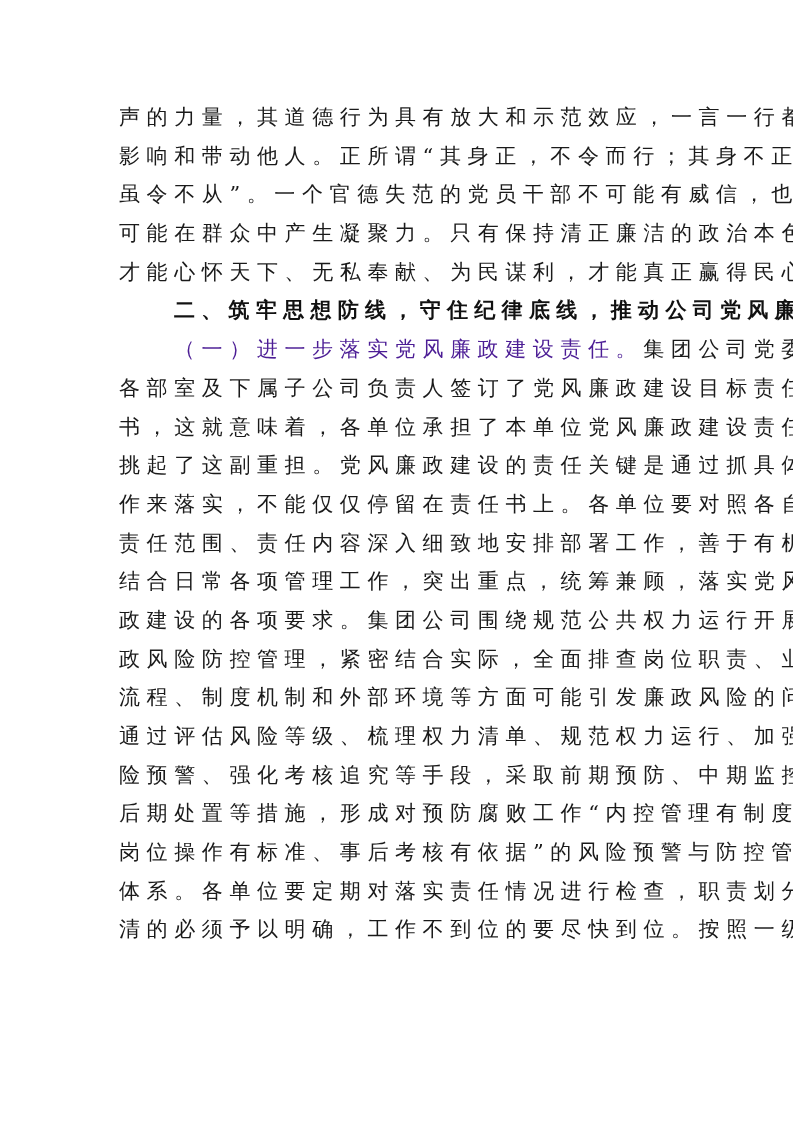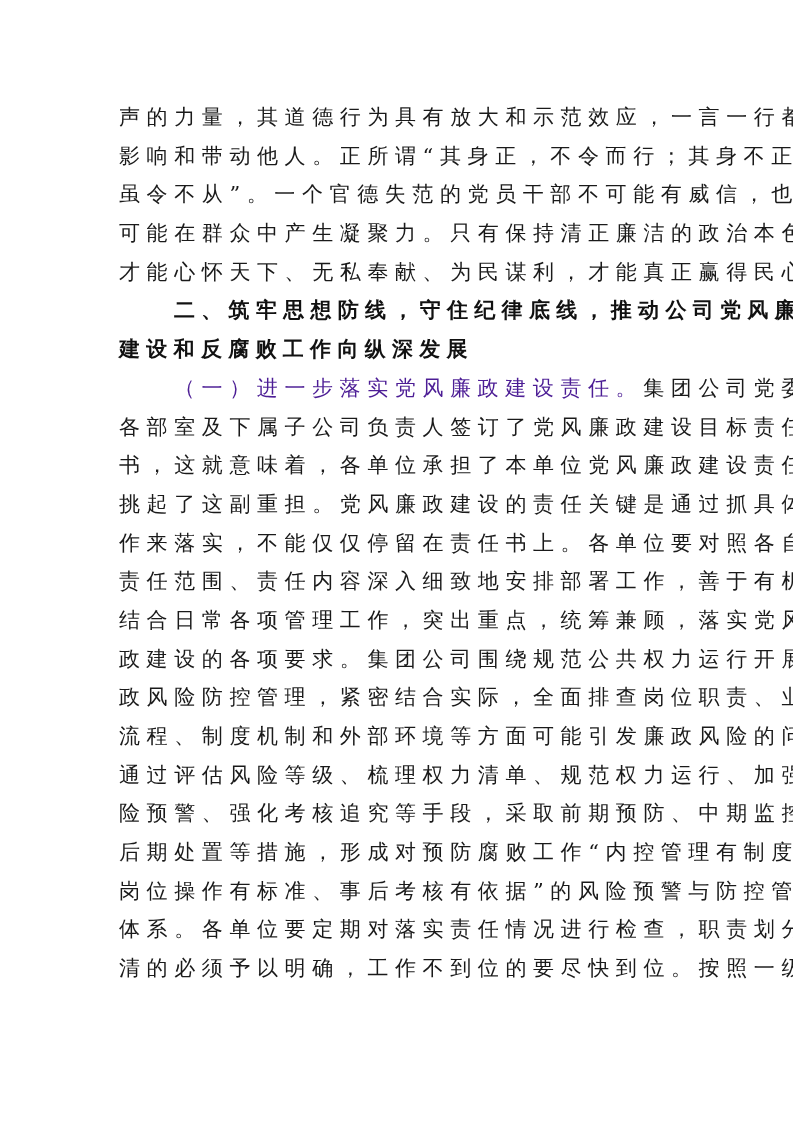--- a/index.html
+++ b/index.html
@@ -40,21 +40,20 @@
   <div class="paragraph">
     <span class="line">声的力量，其道德行为具有放大和示范效应，一言一行都会</span>
     <span class="line">影响和带动他人。正所谓“其身正，不令而行；其身不正，</span>
     <span class="line">虽令不从”。一个官德失范的党员干部不可能有威信，也不</span>
     <span class="line">可能在群众中产生凝聚力。只有保持清正廉洁的政治本色，</span>
     <span class="line">才能心怀天下、无私奉献、为民谋利，才能真正赢得民心、</span>
   </div>
 
   <div class="heading">
     <span class="line indent">二、筑牢思想防线，守住纪律底线，推动公司党风廉政</span>
-    <span class="line">建设和反腐败工作向纵深发展</span>
   </div>
 
   <div class="paragraph">
     <span class="line indent"><span class="sub-heading">（一）进一步落实党风廉政建设责任。</span><span>集团公司党委同</span></span>
     <span class="line">各部室及下属子公司负责人签订了党风廉政建设目标责任</span>
     <span class="line">书，这就意味着，各单位承担了本单位党风廉政建设责任，</span>
     <span class="line">挑起了这副重担。党风廉政建设的责任关键是通过抓具体工</span>
     <span class="line">作来落实，不能仅仅停留在责任书上。各单位要对照各自的</span>
     <span class="line">责任范围、责任内容深入细致地安排部署工作，善于有机地</span>
     <span class="line">结合日常各项管理工作，突出重点，统筹兼顾，落实党风廉</span>

